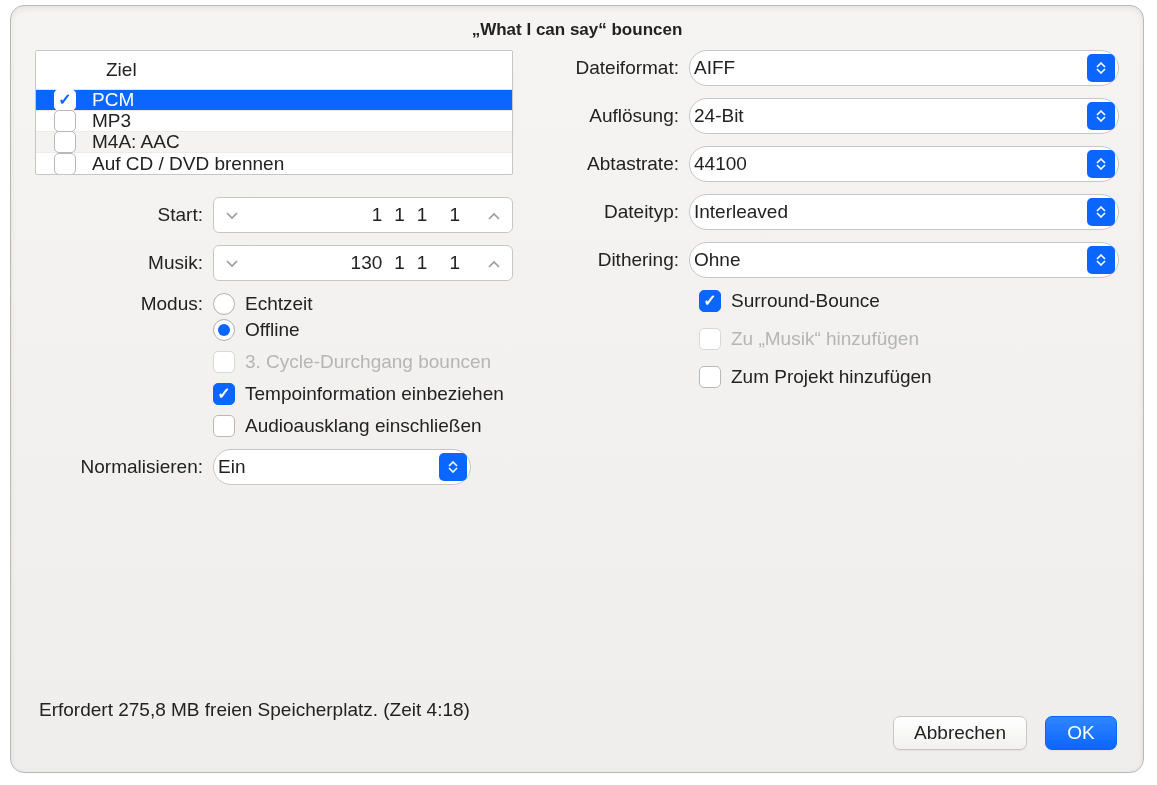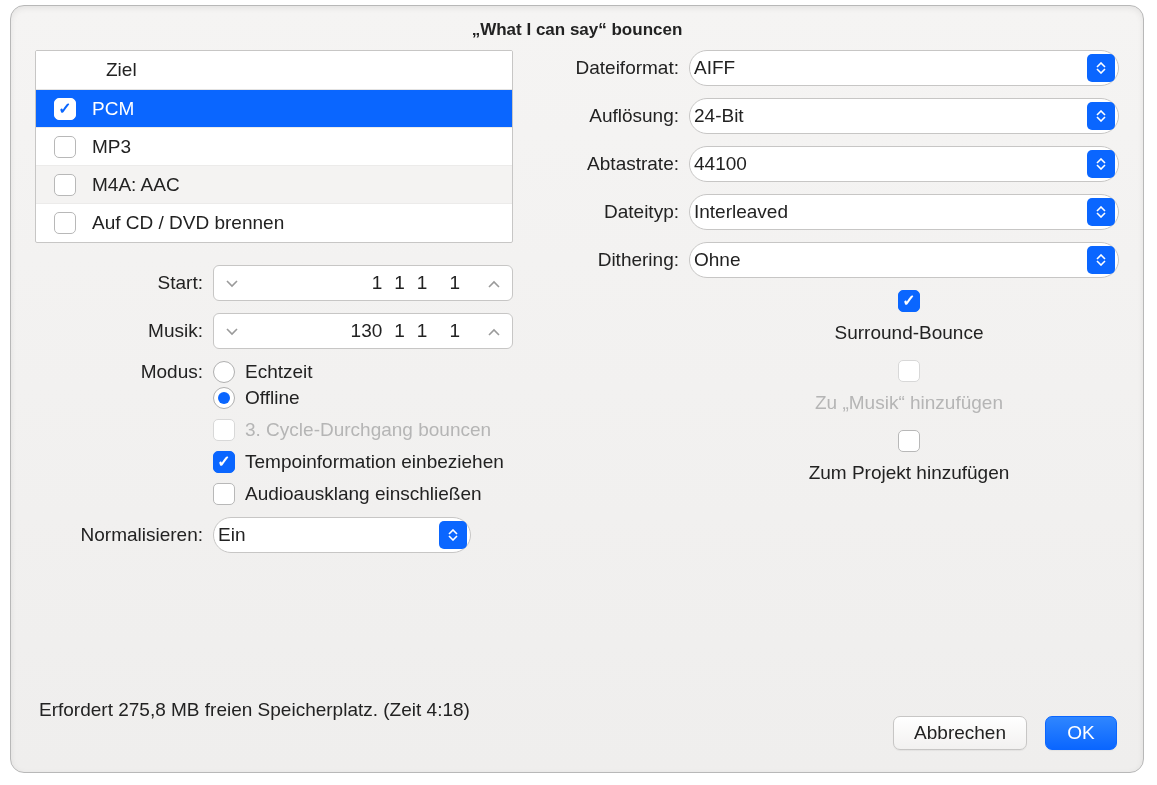--- a/index.html
+++ b/index.html
@@ -43,21 +43,21 @@
     overflow: hidden;
   }
   .dest-header {
     padding: 8px 0 8px 70px;
     border-bottom: 1px solid #e4e3e2;
     font-size: 19px;
     background:#fff;
   }
   .dest-row {
     display: flex; align-items: center;
-    height: 38px;
+    height: 21px;
     padding-left: 18px;
     gap: 16px;
     border-bottom: 1px solid #ecebea;
   }
   .dest-row:last-child { border-bottom: none; }
   .dest-row.selected {
     background: #0a66ff;
     color: #fff;
   }
   .dest-row.alt { background: #f4f3f2; }
@@ -130,21 +130,21 @@
   .popup .endcap {
     position:absolute; right:3px; top:3px; bottom:3px; width:28px;
     background:#0a66ff; border-radius:5px;
     display:flex; flex-direction:column; align-items:center; justify-content:center;
     gap:0px;
   }
   .endcap svg { display:block; }
   .popup.small { width: 258px; flex: 0 0 auto; }
 
   .ropts { padding-left: 138px; }
-  .ropts .optrow { margin-bottom: 16px; flex-direction: column; }
+  .ropts .optrow { margin-bottom: 16px; }
 
   
   .footer {
     position:absolute; left:0; right:0; bottom:0;
     display:flex; align-items:center; justify-content:space-between;
     padding: 20px 26px 22px 28px;
   }
   .btn {
     height: 34px; min-width: 72px;
     border-radius: 7px;

